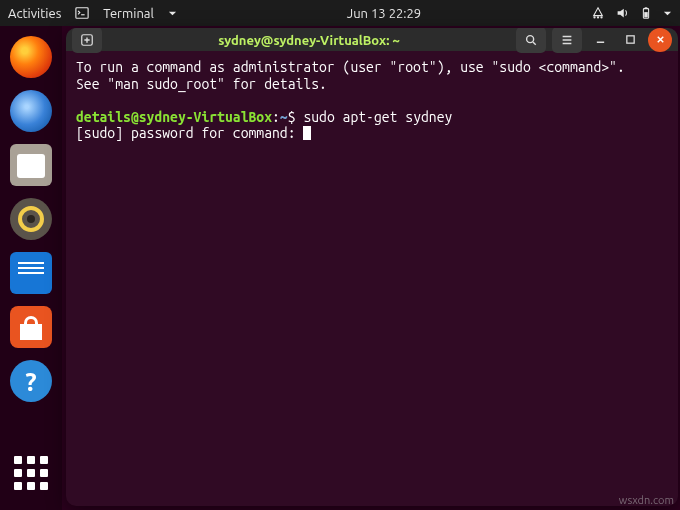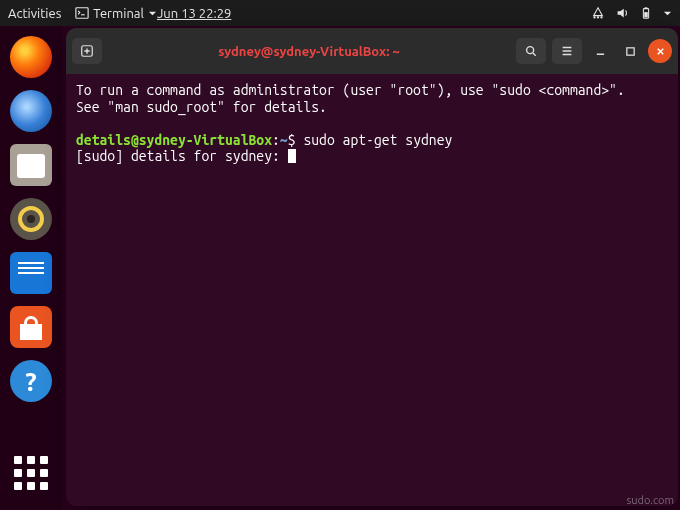--- a/index.html
+++ b/index.html
@@ -14,23 +14,23 @@
     .top-panel {
       height: 26px;
       background: #1c1c1c;
       color: #e8e8e8;
       display: flex;
       align-items: center;
       font-size: 13px;
       padding: 0 8px;
     }
     .top-panel .tp-left { display: flex; align-items: center; gap: 14px; }
-    .top-panel .tp-center { flex: 1; text-align: left; text-decoration: underline; }
+    .top-panel .tp-center { flex: 1; text-align: center; }
     .top-panel .tp-right { display: flex; align-items: center; gap: 10px; }
-    .tp-app { display: flex; align-items: center; gap: 4px; }
+    .tp-app { display: flex; align-items: center; gap: 14px; }
     .tp-app-icon svg { width: 14px; height: 14px; display: block; fill: #e8e8e8; }
     .tp-chevron svg { width: 9px; height: 9px; display: block; fill: #e8e8e8; }
     .tray-icon svg { width: 14px; height: 14px; display: block; fill: #e8e8e8; }
     
     .dock {
       position: absolute;
       left: 0;
       top: 26px;
       bottom: 0;
       width: 62px;
@@ -76,27 +76,27 @@
       left: 66px;
       top: 28px;
       right: 2px;
       bottom: 4px;
       background: #300a24;
       border-radius: 10px;
       overflow: hidden;
       box-shadow: 0 4px 18px rgba(0,0,0,0.5);
     }
     .titlebar {
-      height: 46px;
+      height: 23px;
       background: #2c2c2c;
       display: flex;
       align-items: center;
       padding: 0 6px;
       gap: 6px;
-      color: #ef4444;
+      color: #bef264;
     }
     .tb-btn {
       width: 30px; height: 26px;
       border-radius: 5px;
       background: #3a3a3a;
       display: flex; align-items: center; justify-content: center;
     }
     .tb-btn svg { width: 14px; height: 14px; fill: #ddd; }
     .tb-title { flex: 1; text-align: center; font-weight: 600; font-size: 13px; }
     .tb-win {
@@ -248,16 +248,16 @@
     <div class="tb-win tb-close">
       <svg viewBox="0 0 12 12">
           <path d="M3 3l6 6M9 3l-6 6" stroke="#fff" stroke-width="1.6"></path>
         </svg>
     </div>
   </div>
   <div class="terminal-body"><span>To run a command as administrator (user "root"), use "sudo &lt;command&gt;".</span>
 <span>See "man sudo_root" for details.</span>
 
 <span class="prompt-user">details@sydney-VirtualBox</span><span>:</span><span class="prompt-path">~</span><span>$</span> <span>sudo apt-get sydney</span>
-<span>[sudo] details for sydney:</span> <span class="cursor"></span></div>
+<span>[sudo] password for command:</span> <span class="cursor"></span></div>
 </div>
 
-<div class="watermark">sudo.com</div>
+<div class="watermark">wsxdn.com</div>
 
 </body></html>

